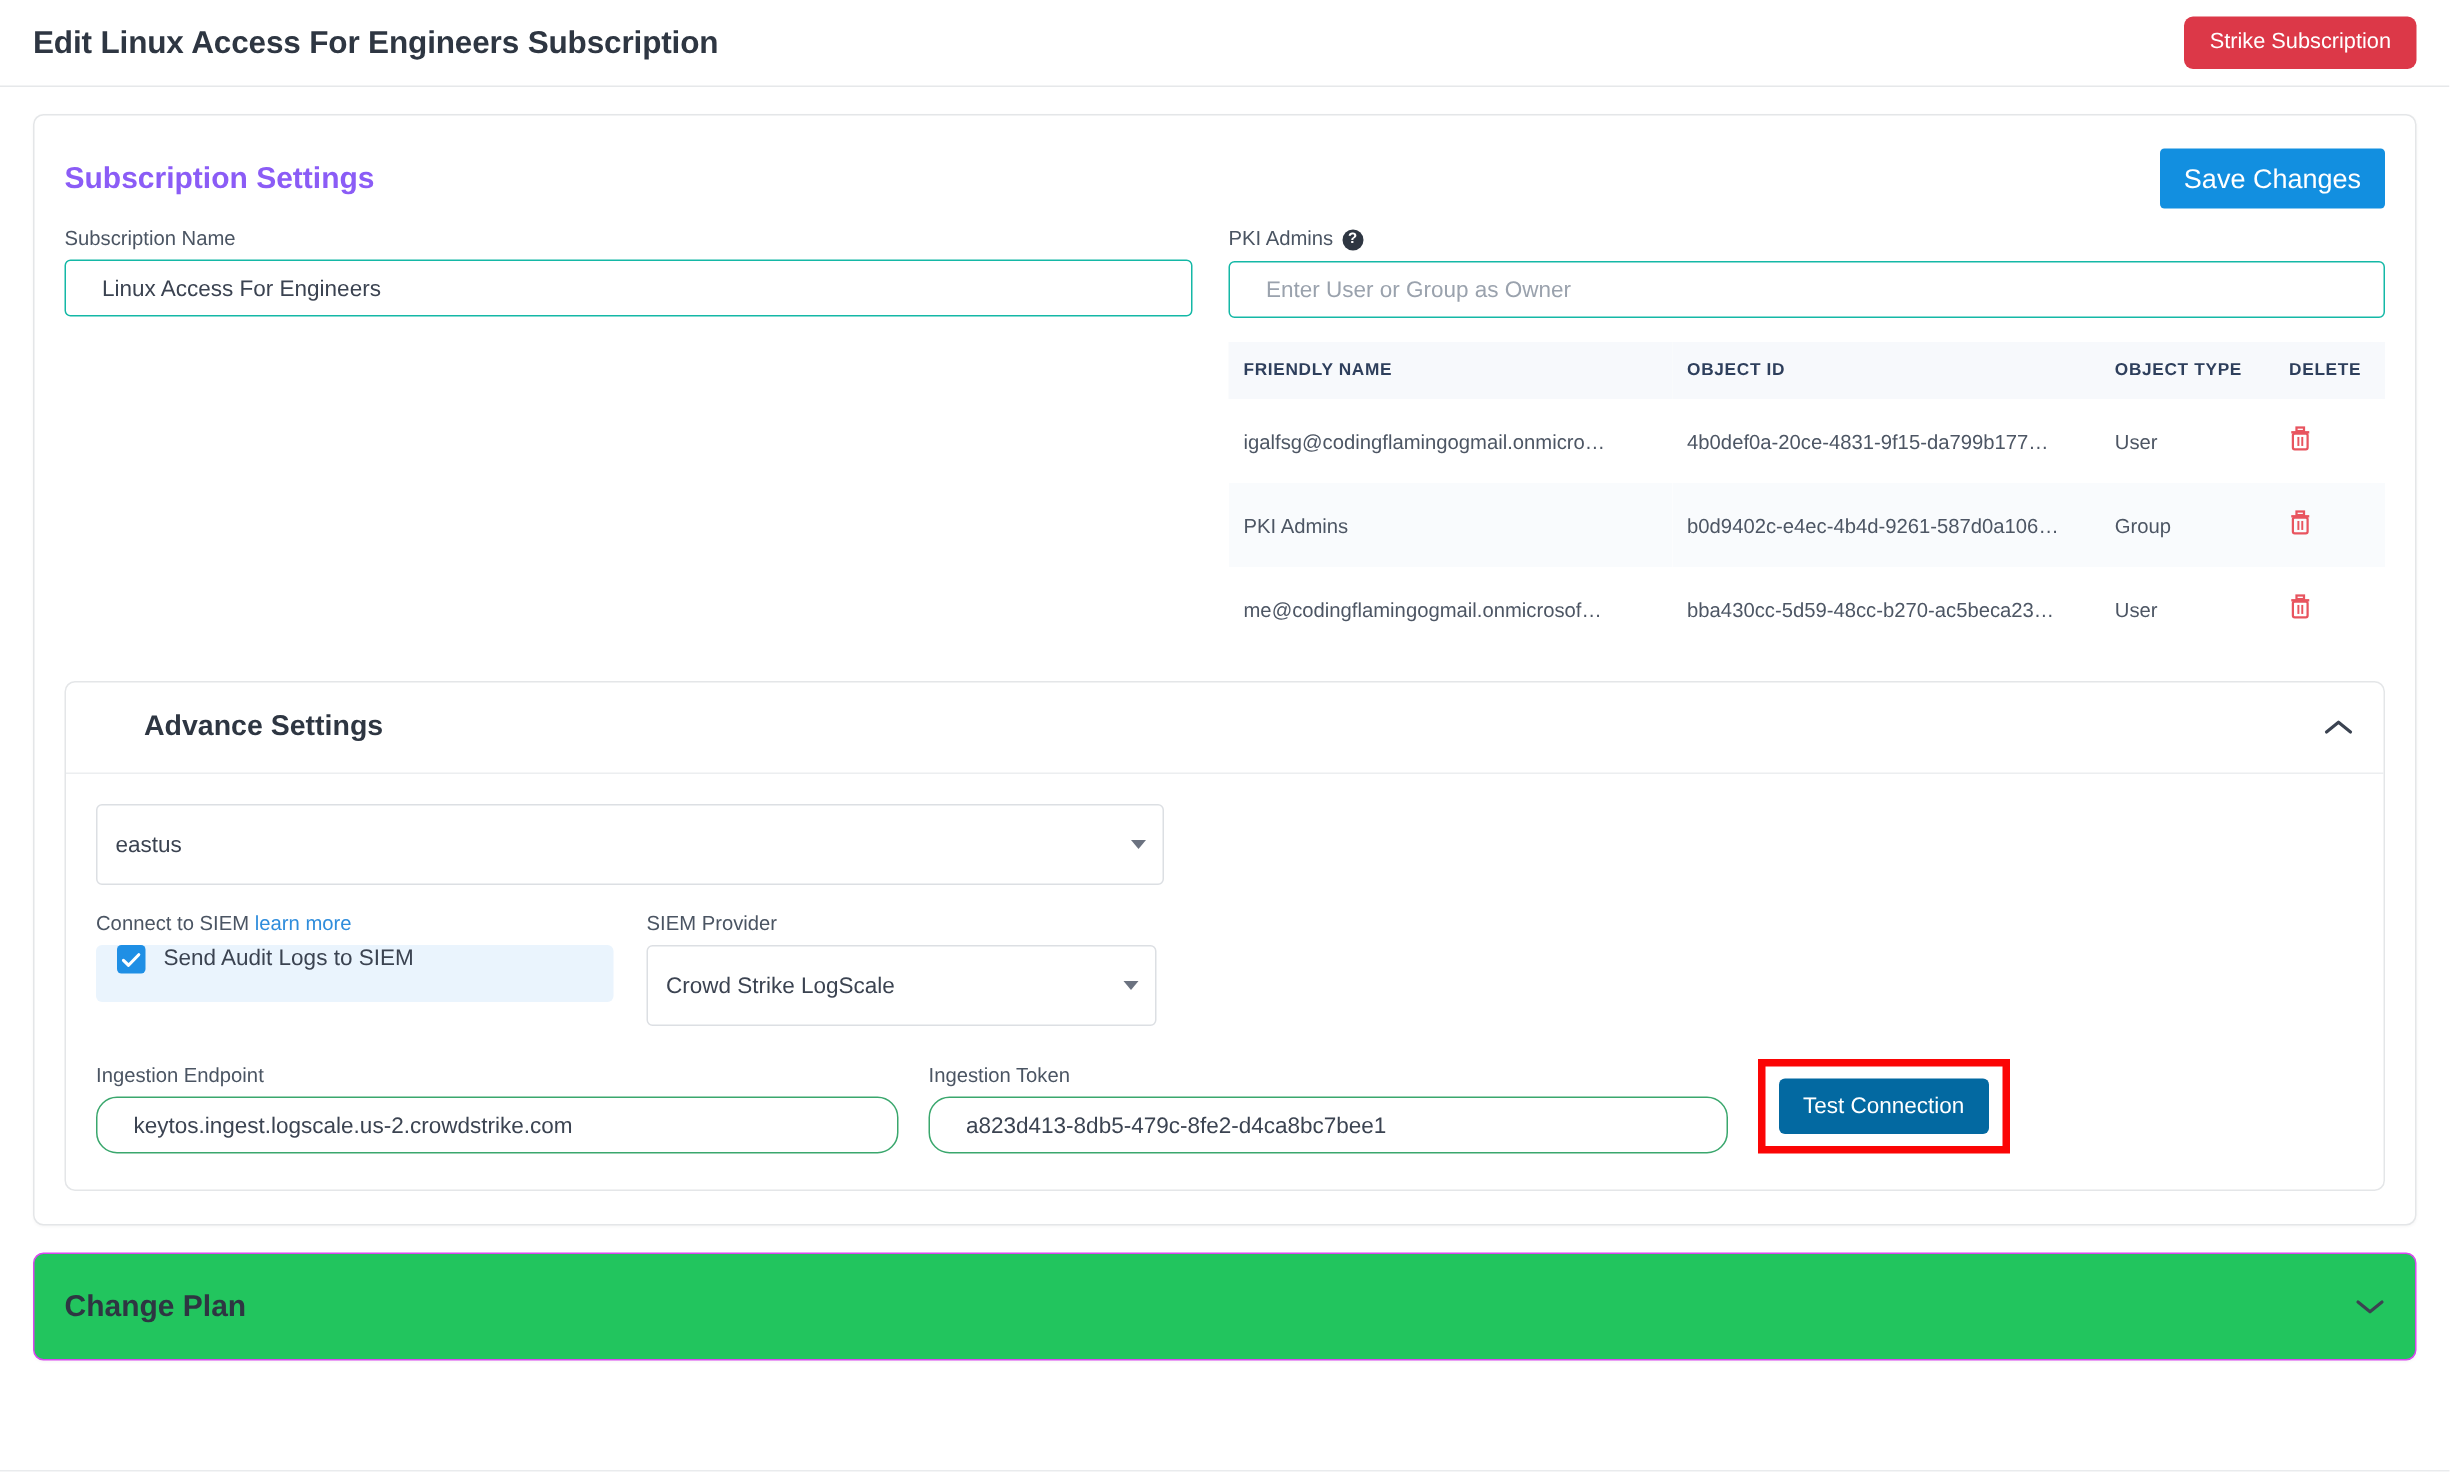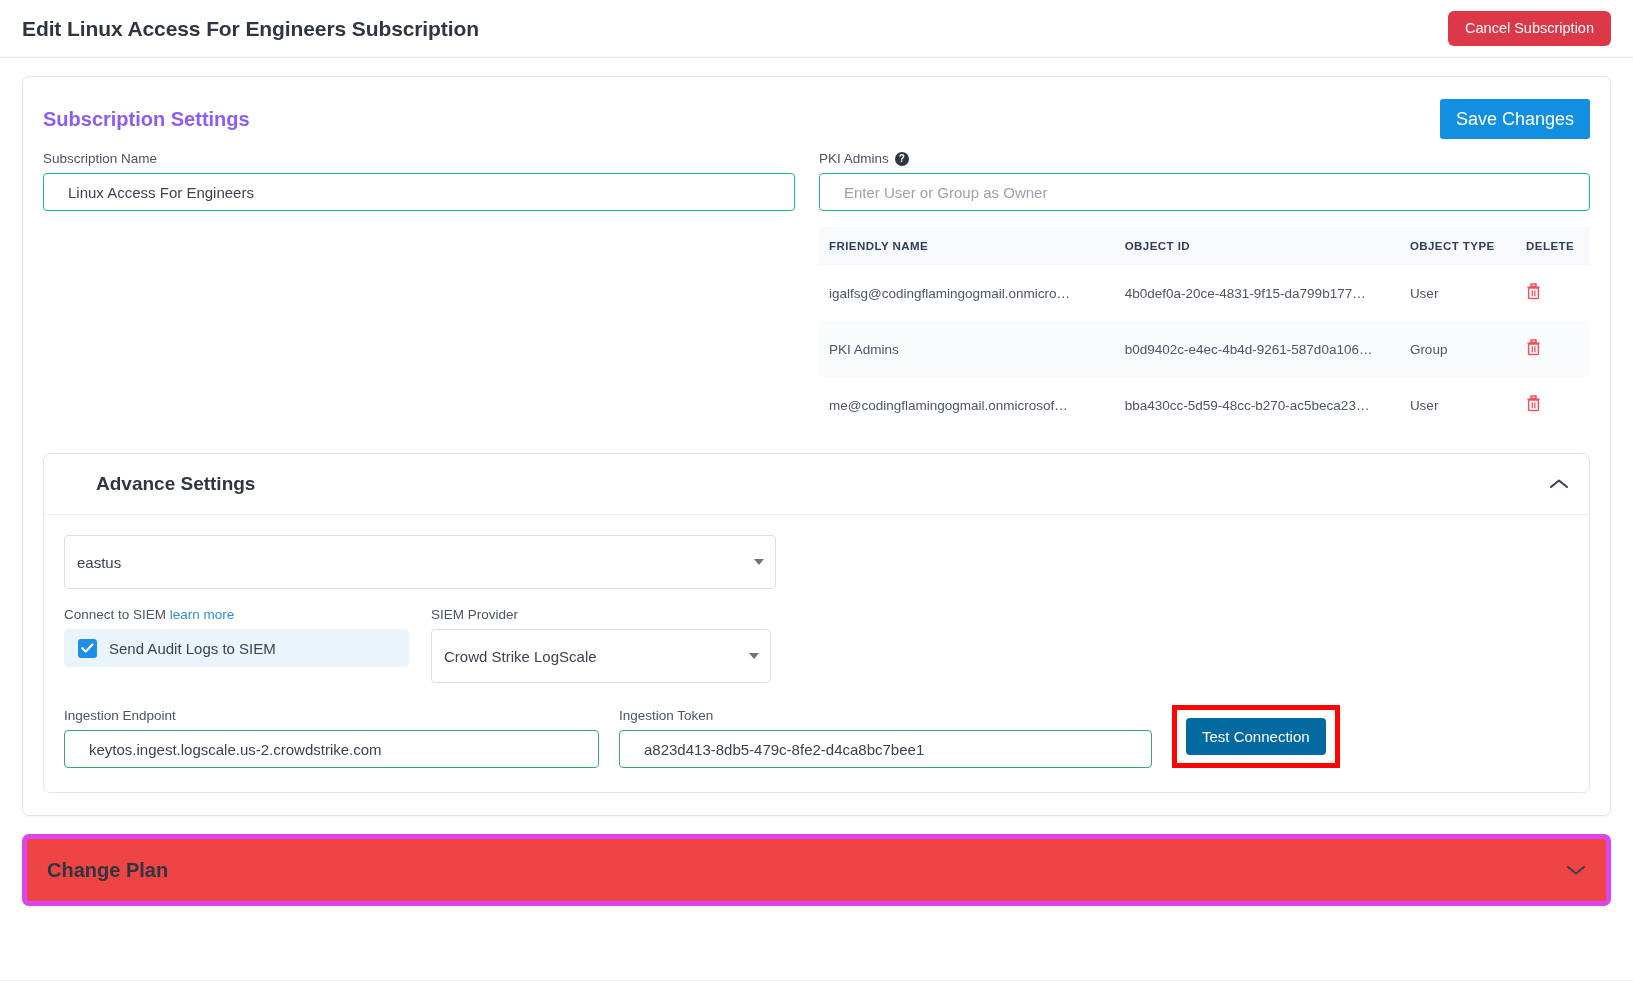--- a/index.html
+++ b/index.html
@@ -97,21 +97,21 @@
     border: 1px solid #14b8a6;
     border-radius: 4px;
     padding: 0 24px;
     font-size: 15px;
     font-family: inherit;
     color: #3b4351;
     background: #fff;
     outline: none;
   }
   .text-input::placeholder { color: #9aa2ad; }
-  .text-input.green { border-color: #3aa76d; }
+  .text-input.green { border-color: #3aa76d; border-radius: 14px; }
 
   .help-badge {
     display: inline-flex;
     align-items: center;
     justify-content: center;
     width: 14px; height: 14px;
     border-radius: 50%;
     background: #2e3642;
     color: #fff;
     font-size: 10px;
@@ -220,21 +220,21 @@
     text-decoration: none;
     cursor: pointer;
   }
 
   .check-panel {
     margin-top: 7px;
     background: #eaf4fd;
     border-radius: 4px;
     height: 38px;
     display: flex;
-    align-items: center;
+    align-items: flex-start;
     padding: 0 14px;
   }
   .cbox {
     width: 19px; height: 19px;
     border-radius: 3px;
     background: #1f8fe5;
     display: inline-flex;
     align-items: center;
     justify-content: center;
     flex: none;
@@ -269,23 +269,23 @@
     font-size: 15px;
     padding: 11px 16px;
     cursor: pointer;
     font-family: inherit;
     line-height: 1;
   }
 
   
   .plan-card {
     margin: 18px 22px 0 22px;
-    border: 5px solid #d946ef;
+    border: 1px solid #d946ef;
     border-radius: 7px;
-    background: #ef4444;
+    background: #22c55e;
     box-shadow: 0 1px 2px rgba(0,0,0,0.035);
     height: 72px;
     display: flex;
     align-items: center;
     justify-content: space-between;
     padding: 0 20px;
     cursor: pointer;
   }
   .plan-title {
     font-size: 20px;
@@ -297,21 +297,21 @@
     left: 0; right: 0; bottom: 0;
     border-top: 1px solid #e9ebed;
     height: 1px;
   }
 </style>
 </head>
 <body>
 
 <div class="page-header">
   <div class="page-title">Edit Linux Access For Engineers Subscription</div>
-  <button class="btn-cancel-sub">Cancel Subscription</button>
+  <button class="btn-cancel-sub">Strike Subscription</button>
 </div>
 
 <div class="page-body">
 
   <div class="card sub-card">
 
     <div class="sub-card-head">
       <div class="sub-card-title">Subscription Settings</div>
       <button class="btn-save">Save Changes</button>
     </div>

